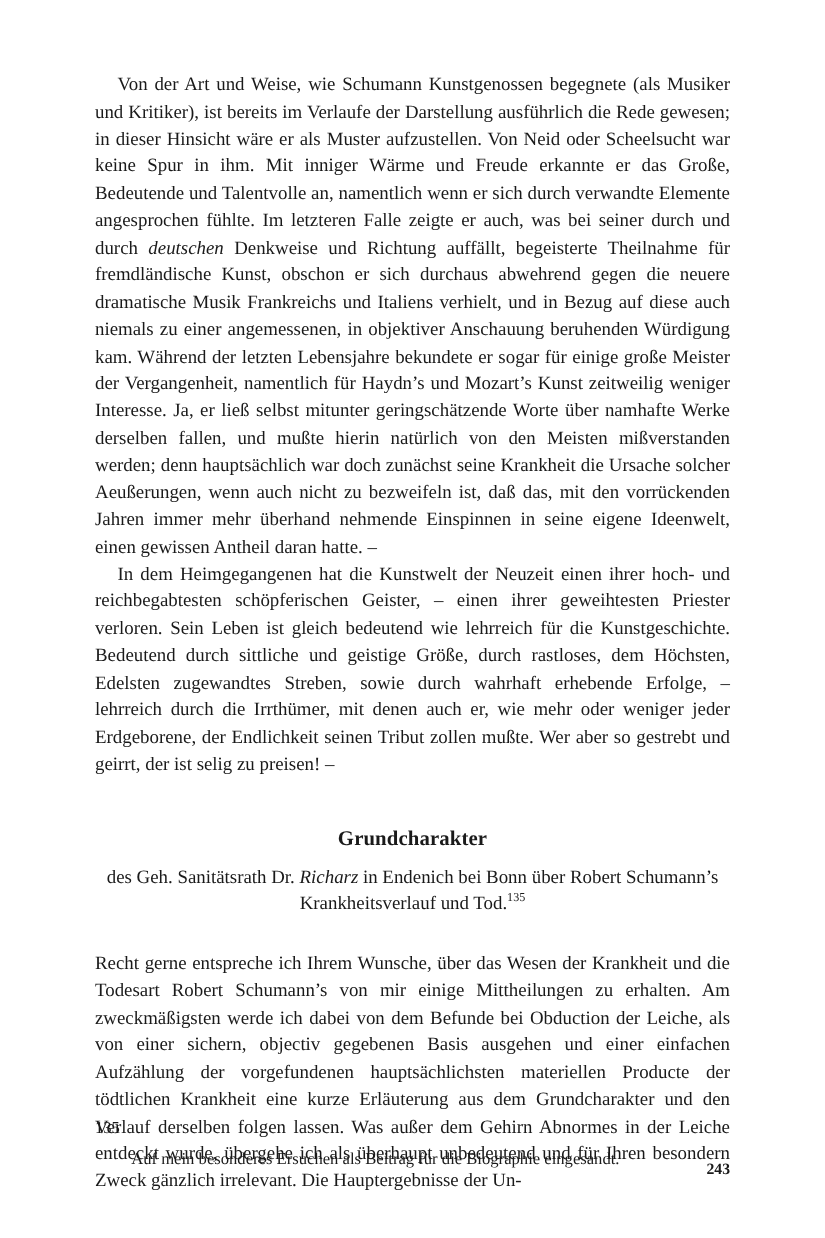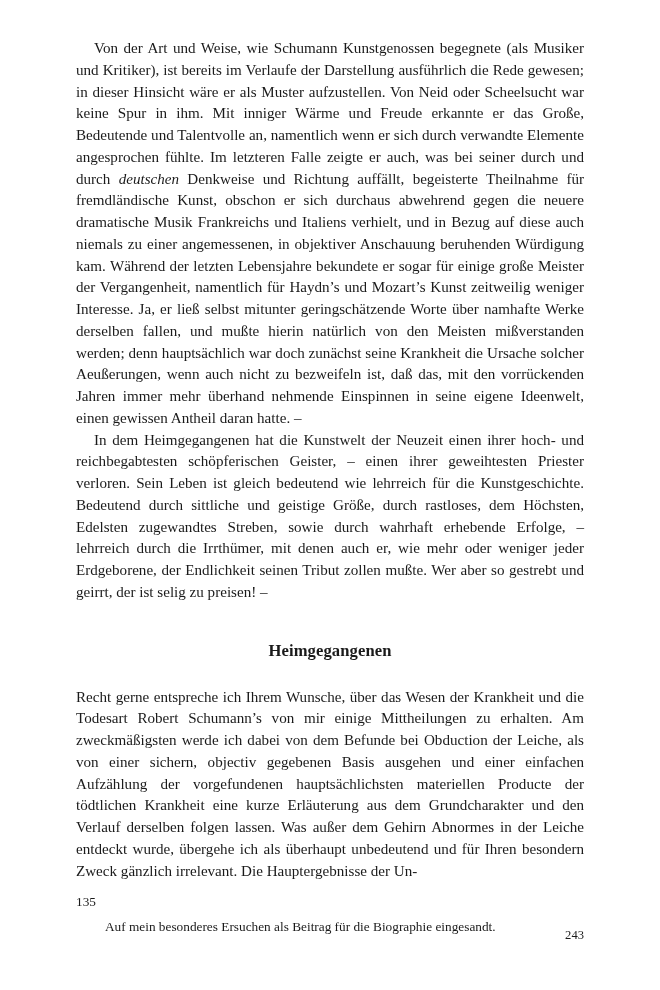--- a/index.html
+++ b/index.html
@@ -12,21 +12,21 @@
     height: 990px;
     font-family: "Liberation Serif", "DejaVu Serif", serif;
     color: #1a1a1a;
     -webkit-font-smoothing: antialiased;
   }
   .page {
     position: relative;
     width: 660px;
     height: 914px;
     box-sizing: border-box;
-    padding: 38px 76px 0 76px;
+    padding: 58px 76px 0 76px;
   }
   .textblock {
     width: 508px;
   }
   p.body {
     margin: 0;
     font-size: 15.1px;
     line-height: 21.75px;
     text-align: justify;
     text-justify: inter-word;
@@ -82,35 +82,37 @@
   .footnote .fn-text {
     flex: 1 1 auto;
     margin-top: 25px;
   }
   .folio {
     position: absolute;
     right: 76px;
     top: 928px;
     font-size: 12.6px;
     text-align: right;
+    font-weight: bold;
   }
 </style>
 </head>
 <body>
 
 <div class="page">
 
   <div class="textblock">
 
     <p class="body indent"><span>Von der Art und Weise, wie Schumann Kunstgenossen begegnete (als Musiker und Kritiker), ist bereits im Verlaufe der Darstellung ausführlich die Rede gewesen; in dieser Hinsicht wäre er als Muster aufzustellen. Von Neid oder Scheelsucht war keine Spur in ihm. Mit inniger Wärme und Freude erkannte er das Große, Bedeutende und Talentvolle an, namentlich wenn er sich durch verwandte Elemente angesprochen fühlte. Im letzteren Falle zeigte er auch, was bei seiner durch und durch </span><em class="ital">deutschen</em><span> Denkweise und Richtung auffällt, begeisterte Theilnahme für fremdländische Kunst, obschon er sich durchaus abwehrend gegen die neuere dramatische Musik Frankreichs und Italiens verhielt, und in Bezug auf diese auch niemals zu einer angemessenen, in objektiver Anschauung beruhenden Würdigung kam. Während der letzten Lebensjahre bekundete er sogar für einige große Meister der Vergangenheit, namentlich für Haydn’s und Mozart’s Kunst zeitweilig weniger Interesse. Ja, er ließ selbst mitunter geringschätzende Worte über namhafte Werke derselben fallen, und mußte hierin natürlich von den Meisten mißverstanden werden; denn hauptsächlich war doch zunächst seine Krankheit die Ursache solcher Aeußerungen, wenn auch nicht zu bezweifeln ist, daß das, mit den vorrücken­den Jahren immer mehr überhand nehmende Einspinnen in seine eigene Ideenwelt, einen gewissen Antheil daran hatte. –</span></p>
 
     <p class="body indent">In dem Heimgegangenen hat die Kunstwelt der Neuzeit einen ihrer hoch- und reichbegabtesten schöpferischen Geister, – einen ihrer geweihtesten Priester verloren. Sein Leben ist gleich bedeutend wie lehrreich für die Kunstgeschichte. Bedeutend durch sittliche und geistige Größe, durch rastloses, dem Höchsten, Edelsten zugewandtes Streben, sowie durch wahrhaft erhebende Erfolge, – lehrreich durch die Irrthümer, mit denen auch er, wie mehr oder weniger jeder Erdgeborene, der Endlichkeit seinen Tribut zollen mußte. Wer aber so gestrebt und geirrt, der ist selig zu preisen! –</p>
 
-    <h2 class="section-title">Heimgegangenen</h2>
+    <h2 class="section-title">Grundcharakter</h2>
 
+    <p class="section-subtitle"><span>des Geh. Sanitätsrath Dr. </span><em class="ital">Richarz</em><span> in Endenich bei Bonn über Robert Schumann’s Krankheitsverlauf und Tod.</span><sup class="fn">135</sup></p>
 
     <p class="body after-title">Recht gerne entspreche ich Ihrem Wunsche, über das Wesen der Krankheit und die Todesart Robert Schumann’s von mir einige Mittheilungen zu erhalten. Am zweckmäßigsten werde ich dabei von dem Befunde bei Obduction der Leiche, als von einer sichern, objectiv gegebenen Basis ausgehen und einer einfachen Aufzählung der vorgefundenen hauptsächlichsten materiellen Producte der tödtlichen Krankheit eine kurze Erläuterung aus dem Grundcharakter und den Verlauf derselben folgen lassen. Was außer dem Gehirn Abnormes in der Leiche entdeckt wurde, übergehe ich als überhaupt unbedeutend und für Ihren besondern Zweck gänzlich irrelevant. Die Hauptergebnisse der Un-</p>
 
   </div>
 
   <div class="footnote-area">
     <p class="footnote">
       <span class="fn-num">135</span>
       <span class="fn-text">Auf mein besonderes Ersuchen als Beitrag für die Biographie eingesandt.</span>
     </p>

